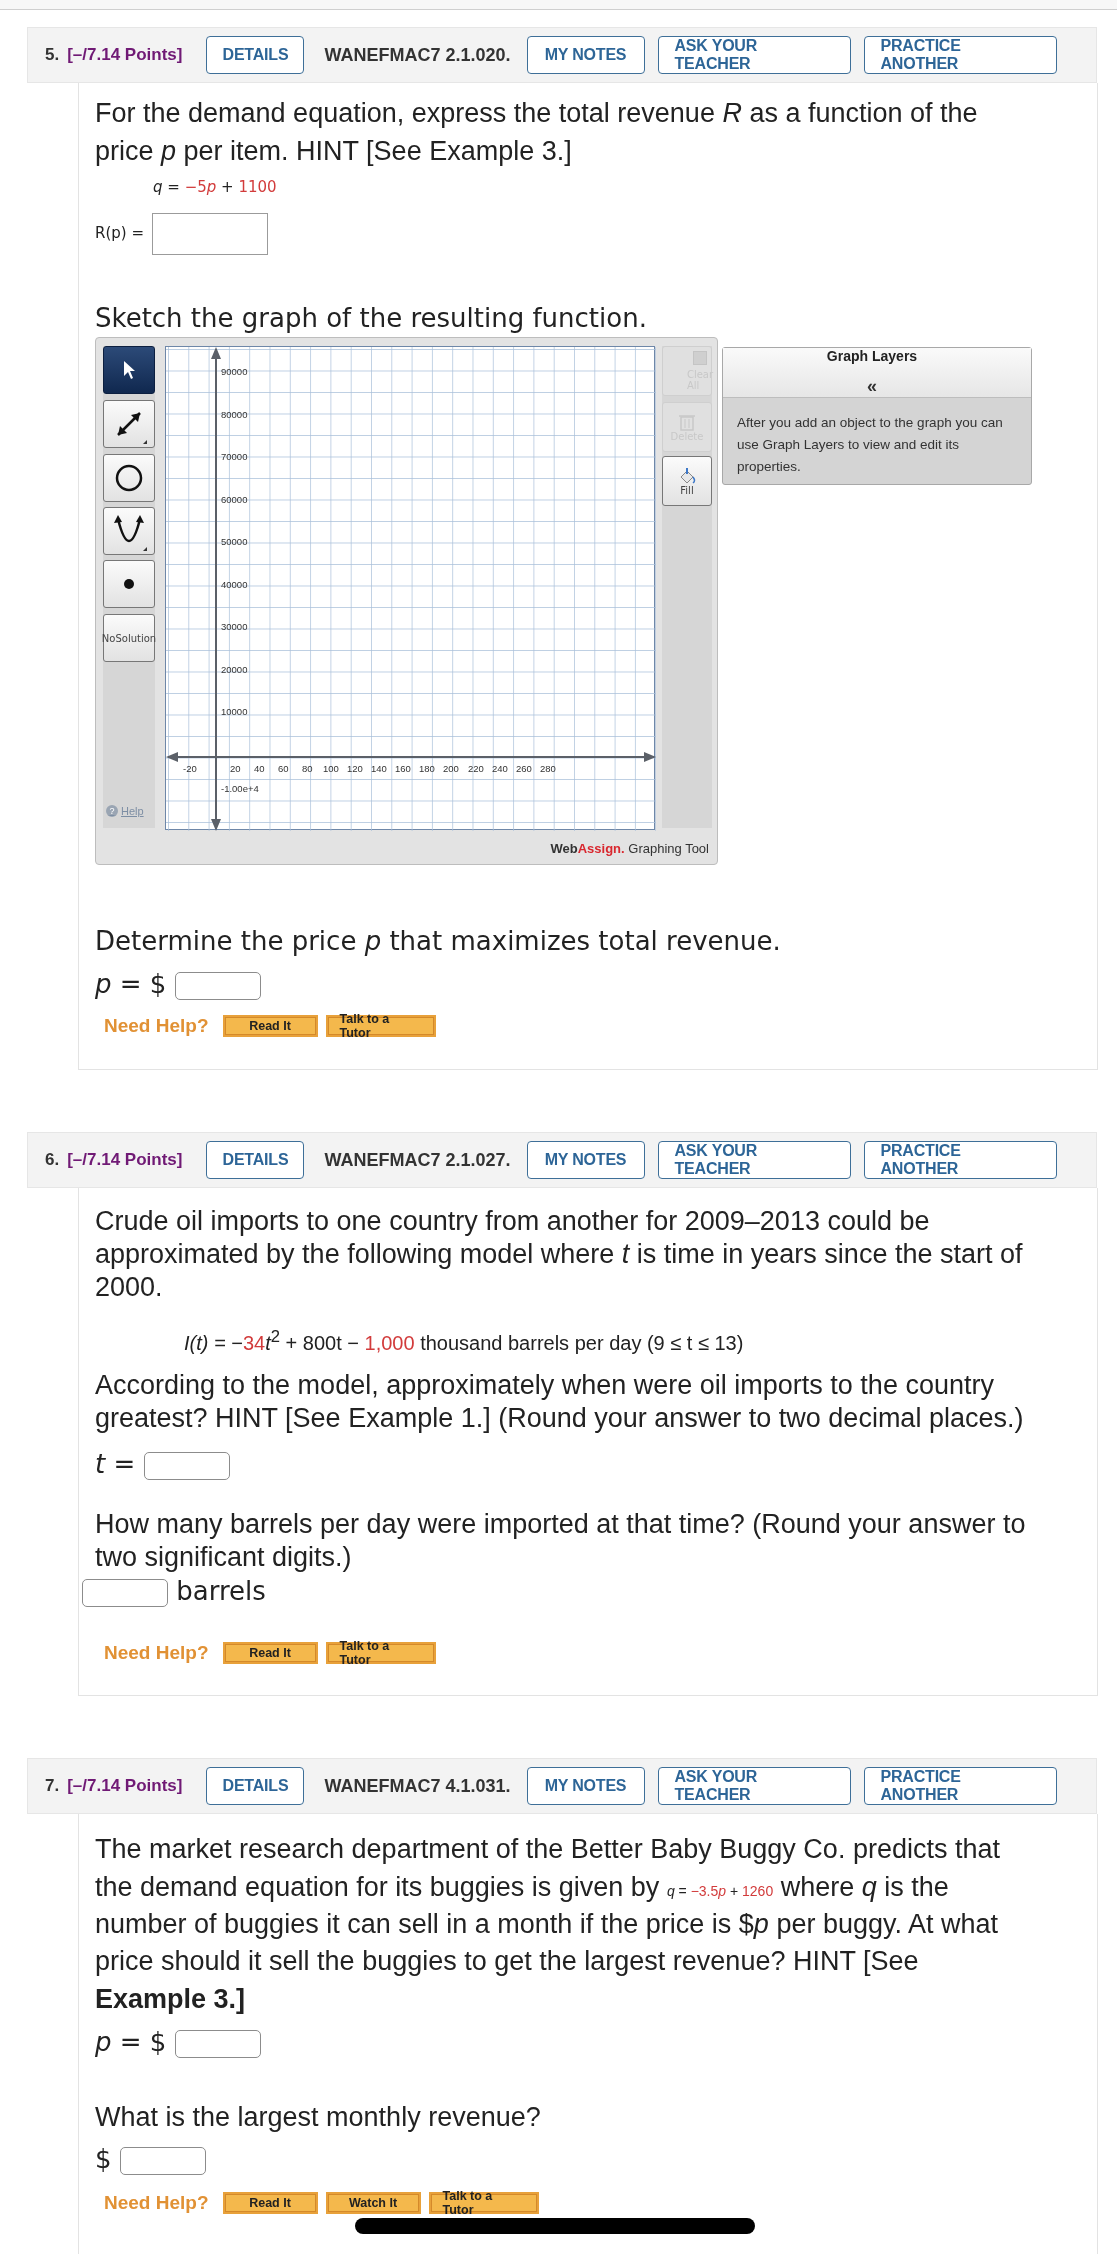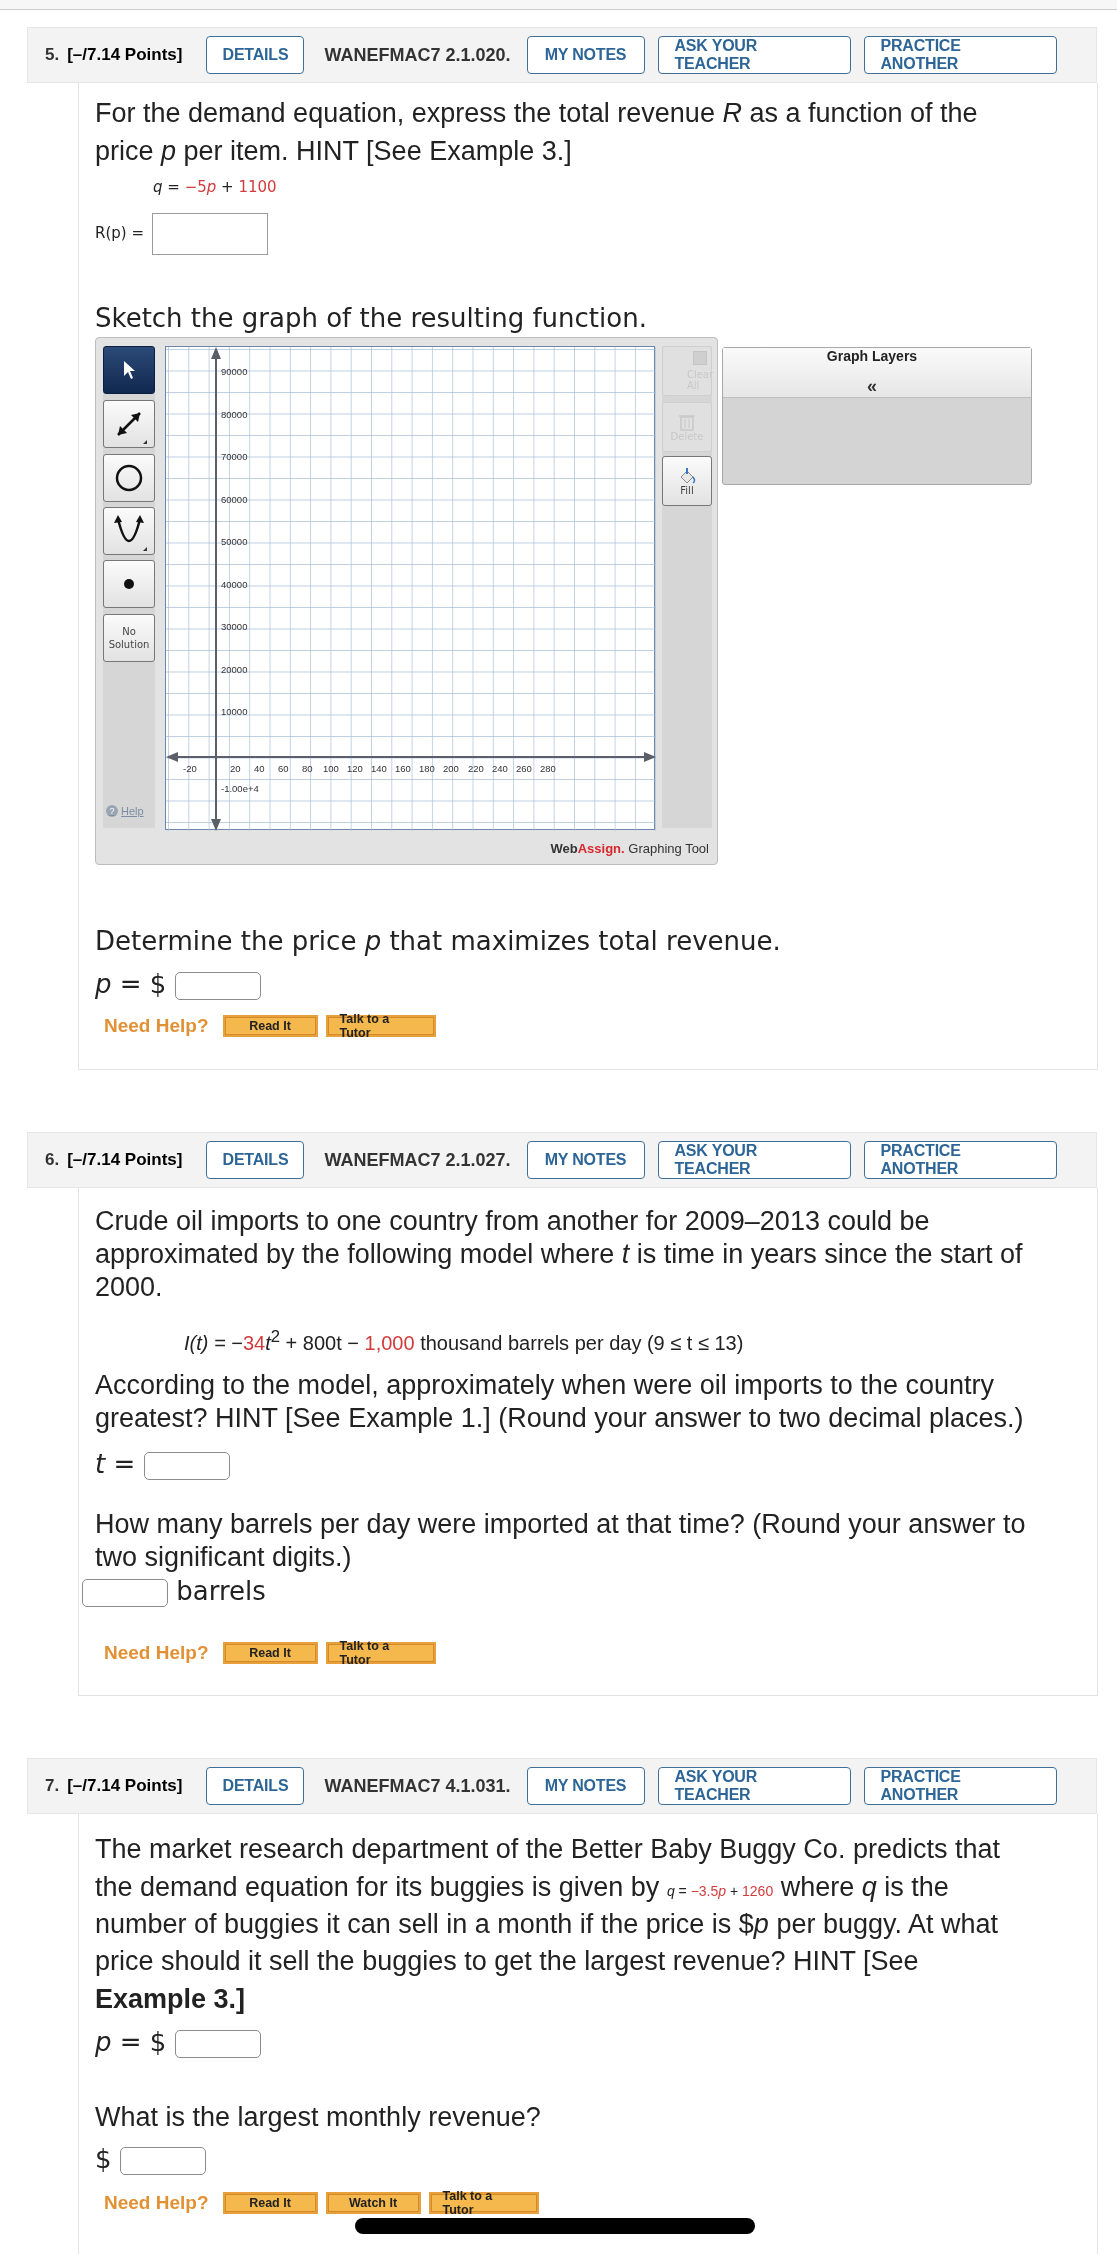--- a/index.html
+++ b/index.html
@@ -9,21 +9,21 @@
     background: #ffffff; font-family: "DejaVu Sans", sans-serif; color: #222;
   }
   .topline { position: absolute; left: 0; top: 0; width: 1117px; height: 10px; background: #f7f7f7; border-bottom: 1px solid #cfcfcf; }
   .qheader {
     position: absolute; left: 27px; width: 1070px; height: 56px;
     background: #f3f3f3; border: 1px solid #e6e6e6;
     display: flex; align-items: center;
     font-family: "Liberation Sans", sans-serif;
   }
   .qnum { font-weight: bold; font-size: 17px; color: #333; margin-left: 17px; }
-  .qpts { font-weight: bold; font-size: 17px; color: #000000; margin-left: 8px; }
+  .qpts { font-weight: bold; font-size: 17px; color: #701a75; margin-left: 8px; }
   .hbtn {
     height: 38px; border: 1.5px solid #3e6f98; border-radius: 4px; background: #fff;
     color: #2d6597; font-weight: bold; font-size: 16px; padding: 0 16px;
     display: flex; align-items: center; justify-content: center;
     font-family: "Liberation Sans", sans-serif; letter-spacing: -0.2px;
   }
   .qcode { font-weight: bold; font-size: 18px; color: #333; margin: 0 16px 0 20px; }
   .qbody {
     position: absolute; left: 78px; width: 1020px; background: #fff;
     border-left: 1px solid #e3e3e3; border-right: 1px solid #e3e3e3; border-bottom: 1px solid #e3e3e3;
@@ -110,21 +110,21 @@
           <path d="M9 4 L5 12 L13 11 Z" fill="#111"></path>
           <path d="M31 4 L27 11 L35 12 Z" fill="#111"></path>
           <path d="M38 36 L38 40 L34 40 Z" fill="#333"></path>
         </svg>
     </div>
     <div class="tool" style="top:214px;">
       <svg width="14" height="14" viewBox="0 0 14 14">
           <circle cx="7" cy="7" r="5" fill="#111"></circle>
         </svg>
     </div>
-    <div class="tool" style="top:268px;flex-direction:column;font-size:10px;color:#444;line-height:13px;">
+    <div class="tool" style="top:268px;flex-direction:row;font-size:10px;color:#444;line-height:13px;">
       <span>No</span>
       <span>Solution</span>
     </div>
     <div class="help" style="left:3px;top:459px;">
       <span style="display:inline-block;width:12px;height:12px;border-radius:50%;background:#9aa5b3;color:#fff;font-size:9px;line-height:12px;text-align:center;text-decoration:none;">?</span>
       <span>Help</span>
     </div>
   </div>
 
   <div class="gridbox">
@@ -197,20 +197,21 @@
   </div>
 
   <div class="gfooter"><b>Web</b><b style="color:#d9272e;">Assign.</b><span> Graphing Tool</span></div>
 </div>
 
 <div class="layers">
   <div class="layers-h">
     <span class="layers-t">Graph Layers</span>
     <span style="font-size:18px;font-weight:bold;color:#333;">«</span>
   </div>
+  <div class="layers-b">After you add an object to the graph you can use Graph Layers to view and edit its properties.</div>
 </div>
 
 <div class="txt" style="top:925px;font-size:26px;"><span>Determine the price </span><i>p</i><span> that maximizes total revenue.</span></div>
 <div class="txt" style="top:968px;font-size:26px;"><i>p</i><span> = $</span> <span class="ib" style="width:86px;height:28px;"></span></div>
 <div class="needhelp" style="top:1015px;">
   <span class="nh-label">Need Help?</span>
   <div class="nh-btn" style="width:95px;">Read It</div>
   <div class="nh-btn" style="width:110px;">Talk to a Tutor</div>
 </div>
 

